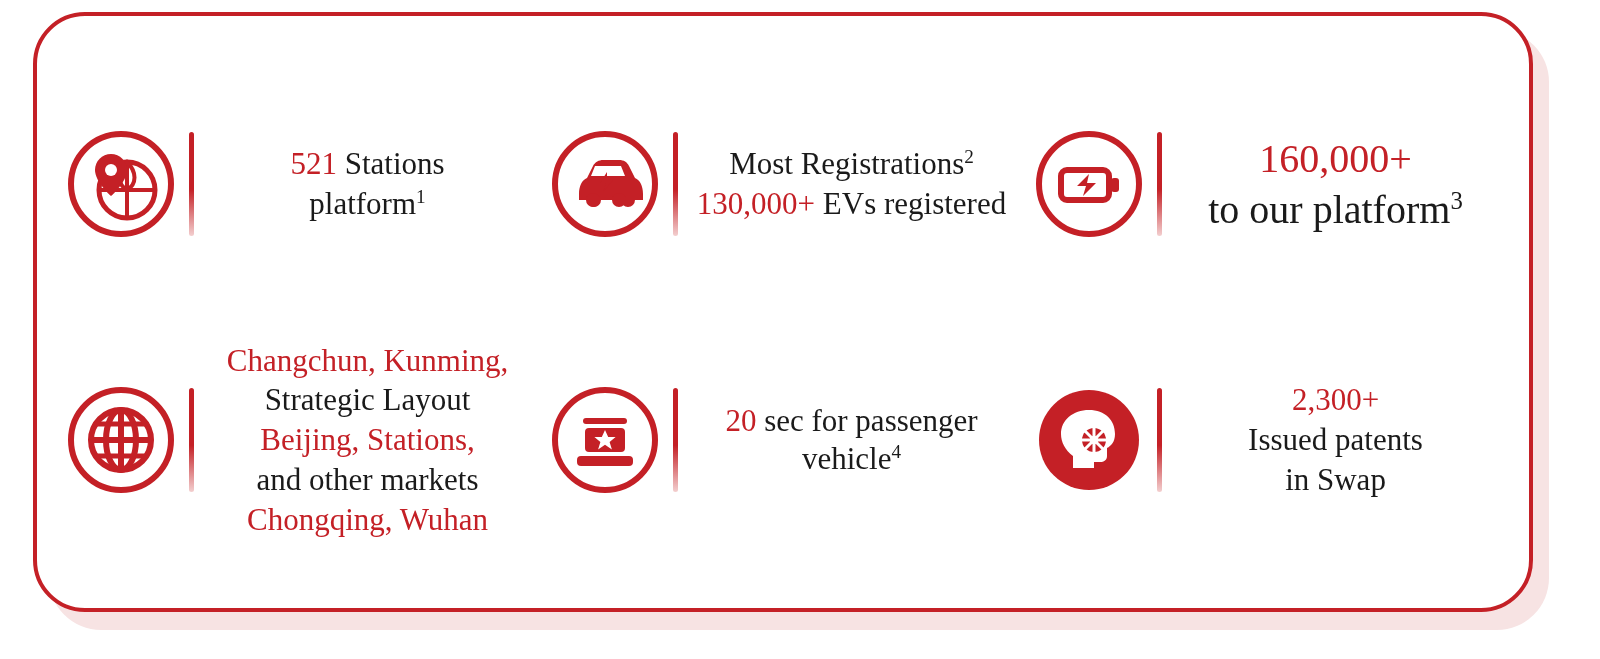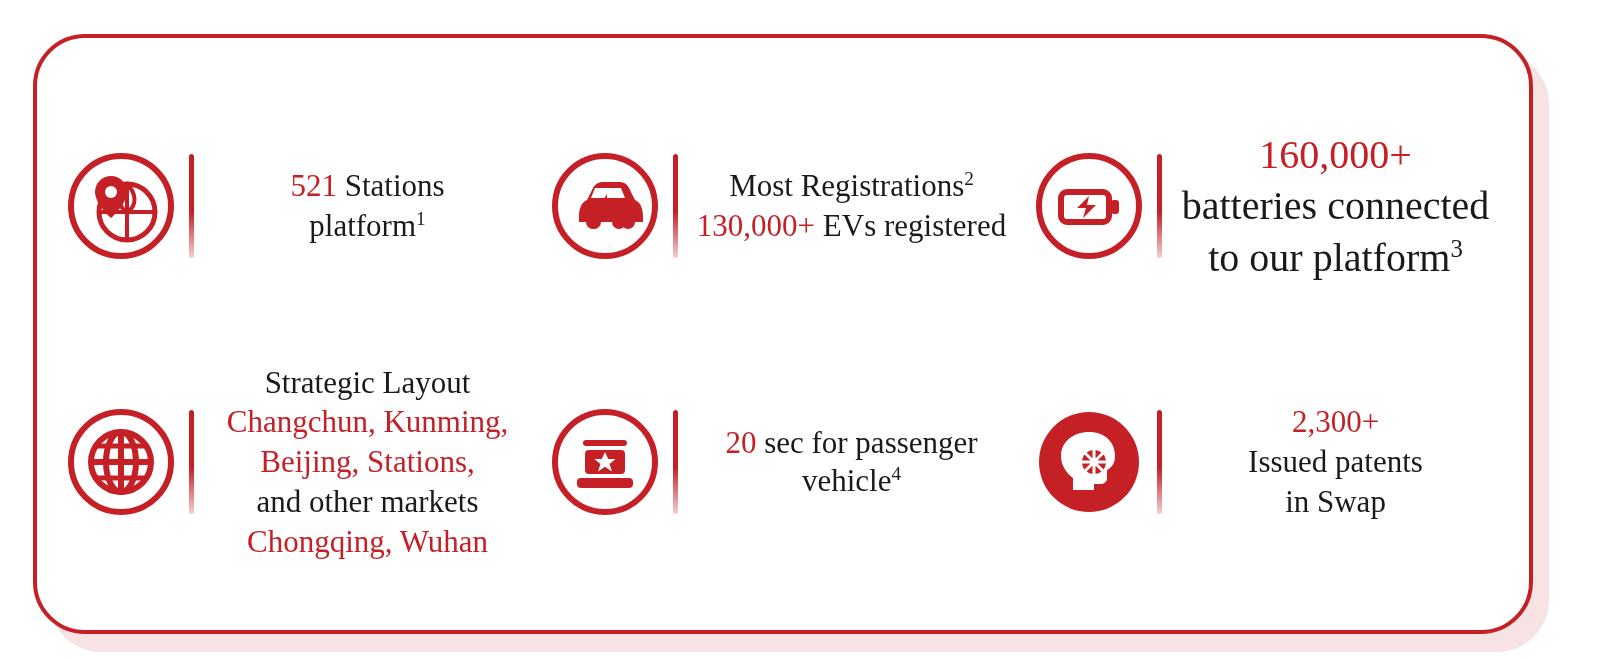--- a/index.html
+++ b/index.html
@@ -13,21 +13,20 @@
     font-family: "Liberation Serif", serif;
     overflow: hidden;
   }
 
   .panel-wrap {
     position: absolute;
     left: 33px;
     top: 12px;
     width: 1500px;
     height: 600px;
-    margin-top: 22px;
   }
 
   .panel-shadow {
     position: absolute;
     left: 16px;
     top: 18px;
     width: 1500px;
     height: 600px;
     border-radius: 52px;
     background: #f7e3e3;
@@ -155,40 +154,39 @@
           <svg width="112" height="112" viewBox="0 0 112 112">
             <circle cx="56" cy="56" r="50" fill="none" stroke="#c42026" stroke-width="6"></circle>
             <rect x="28" y="42" width="48" height="30" rx="6" fill="none" stroke="#c42026" stroke-width="6"></rect>
             <rect x="78" y="50" width="8" height="14" rx="3" fill="#c42026"></rect>
             <path d="M56 46 l-12 12 h9 l-3 10 l13 -13 h-9 z" fill="#c42026"></path>
           </svg>
         </div>
         <div class="divider"></div>
         <div class="text-box">
             <div><span class="red">160,000+</span></div>
-            <div><span>batteries connected</span></div>
             <div><span>to our platform</span><sup>3</sup></div>
           </div>
       </div>
 
       <div class="cell cell-3">
         <div class="icon-box">
           <svg width="112" height="112" viewBox="0 0 112 112">
             <circle cx="56" cy="56" r="50" fill="none" stroke="#c42026" stroke-width="6"></circle>
             <circle cx="56" cy="56" r="30" fill="none" stroke="#c42026" stroke-width="6"></circle>
             <path d="M26 56 h60" stroke="#c42026" stroke-width="6"></path>
             <path d="M56 26 v60" stroke="#c42026" stroke-width="6"></path>
             <ellipse cx="56" cy="56" rx="15" ry="30" fill="none" stroke="#c42026" stroke-width="6"></ellipse>
             <path d="M32 40 h48 M32 72 h48" stroke="#c42026" stroke-width="5"></path>
           </svg>
         </div>
         <div class="divider"></div>
         <div class="text-box">
+            <div><span class="red">Changchun, Kunming,</span></div>
             <div><span>Strategic Layout</span></div>
-            <div><span class="red">Changchun, Kunming,</span></div>
             <div><span class="red">Beijing, Stations,</span></div>
             <div><span>and other markets</span></div>
             <div><span class="red">Chongqing, Wuhan</span></div>
           </div>
       </div>
 
       <div class="cell cell-4">
         <div class="icon-box">
           <svg width="112" height="112" viewBox="0 0 112 112">
             <circle cx="56" cy="56" r="50" fill="none" stroke="#c42026" stroke-width="6"></circle>

